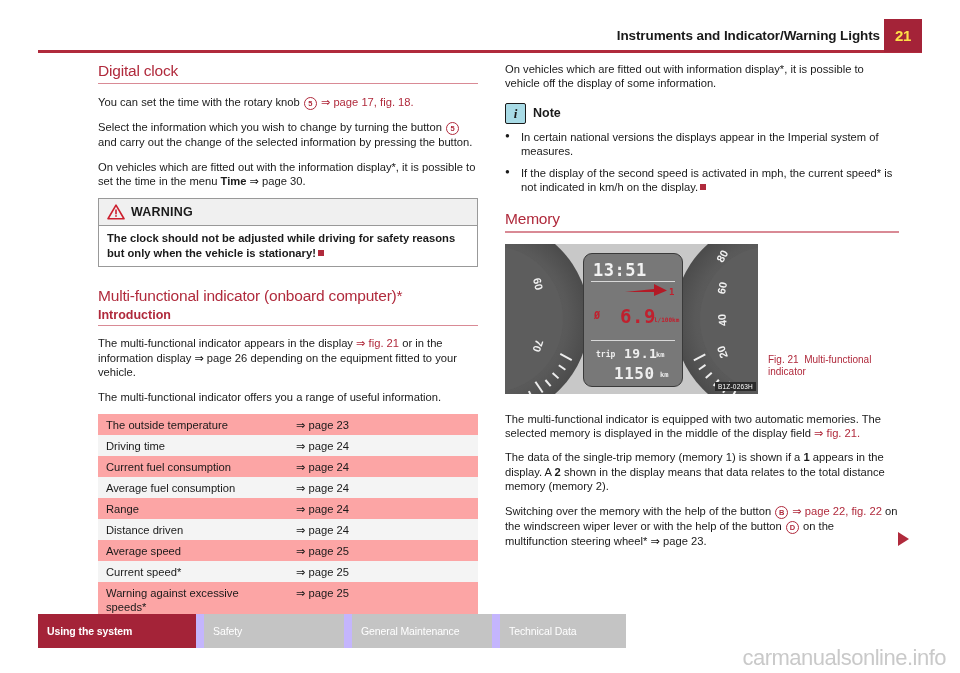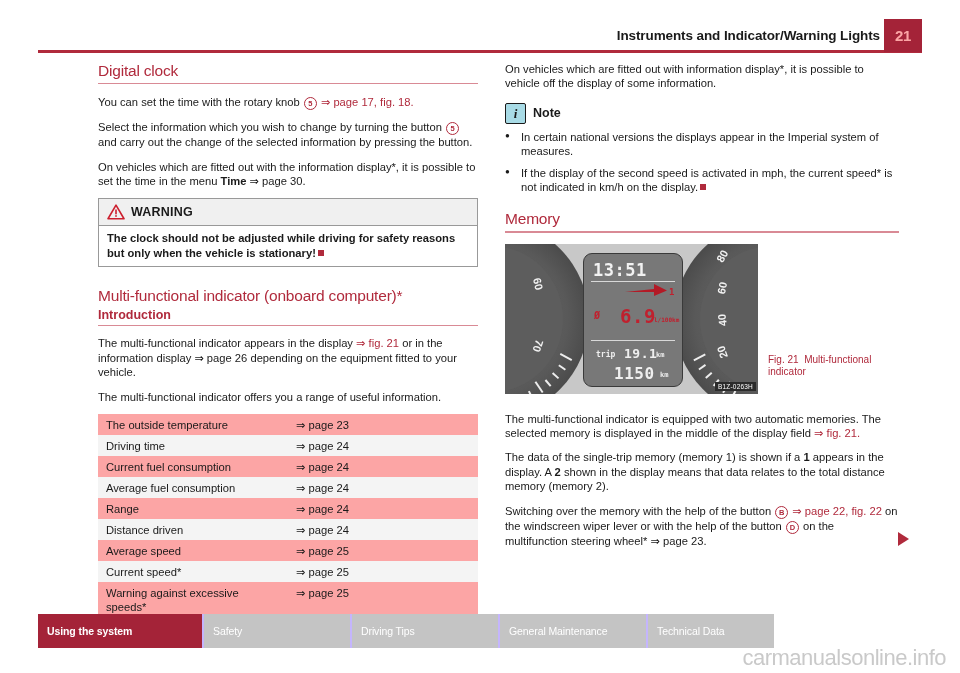--- a/index.html
+++ b/index.html
@@ -41,21 +41,21 @@
     height: 2.5px;
     background: #b02a3c;
   }
   #page-number-badge {
     position: absolute;
     left: 884px;
     top: 19px;
     width: 38px;
     height: 33px;
     background: #a42338;
-    color: #fca5a5;
+    color: #fde047;
     font-size: 15px;
     font-weight: bold;
     display: flex;
     align-items: center;
     justify-content: center;
     letter-spacing: -0.3px;
   }
 
   
   .column {
@@ -342,21 +342,21 @@
   }
   .nav-tab {
     height: 34px;
     background: #c4c4c4;
     color: #ffffff;
     font-size: 10.5px;
     display: flex;
     align-items: center;
     padding-left: 9px;
     box-sizing: border-box;
-    border-right: 2px solid #c4b5fd;
+    border-right: 8px solid #c4b5fd;
     letter-spacing: -0.1px;
   }
   .nav-tab:last-child { border-right: none; }
   .nav-tab.active {
     background: #a42338;
     font-weight: bold;
   }
   #watermark {
     position: absolute;
     right: 14px;
@@ -527,18 +527,17 @@
   <p class="body"><span>The multi-functional indicator is equipped with two automatic memories. The selected memory is displayed in the middle of the display field </span><span class="ref">⇒ fig. 21.</span></p>
 
   <p class="body"><span>The data of the single-trip memory (memory 1) is shown if a </span><span class="bold">1</span><span> appears in the display. A </span><span class="bold">2</span><span> shown in the display means that data relates to the total distance memory (memory 2).</span></p>
 
   <p class="body" style="position:relative"><span>Switching over the memory with the help of the button </span><span class="circ">B</span><span class="ref"> ⇒ page 22, fig. 22</span><span> on the windscreen wiper lever or with the help of the button </span><span class="circ">D</span><span> on the multifunction steering wheel* ⇒ page 23.</span><span id="continue-arrow"></span></p>
 </div>
 
 <div id="footer-nav">
   <div class="nav-tab active" style="width:166px">Using the system</div>
   <div class="nav-tab" style="width:148px">Safety</div>
-  <div class="nav-tab" style="width:148px">Driving Tips</div>
   <div class="nav-tab" style="width:148px">General Maintenance</div>
   <div class="nav-tab" style="width:126px">Technical Data</div>
 </div>
 
 <div id="watermark">carmanualsonline.info</div>
 
 </body></html>

